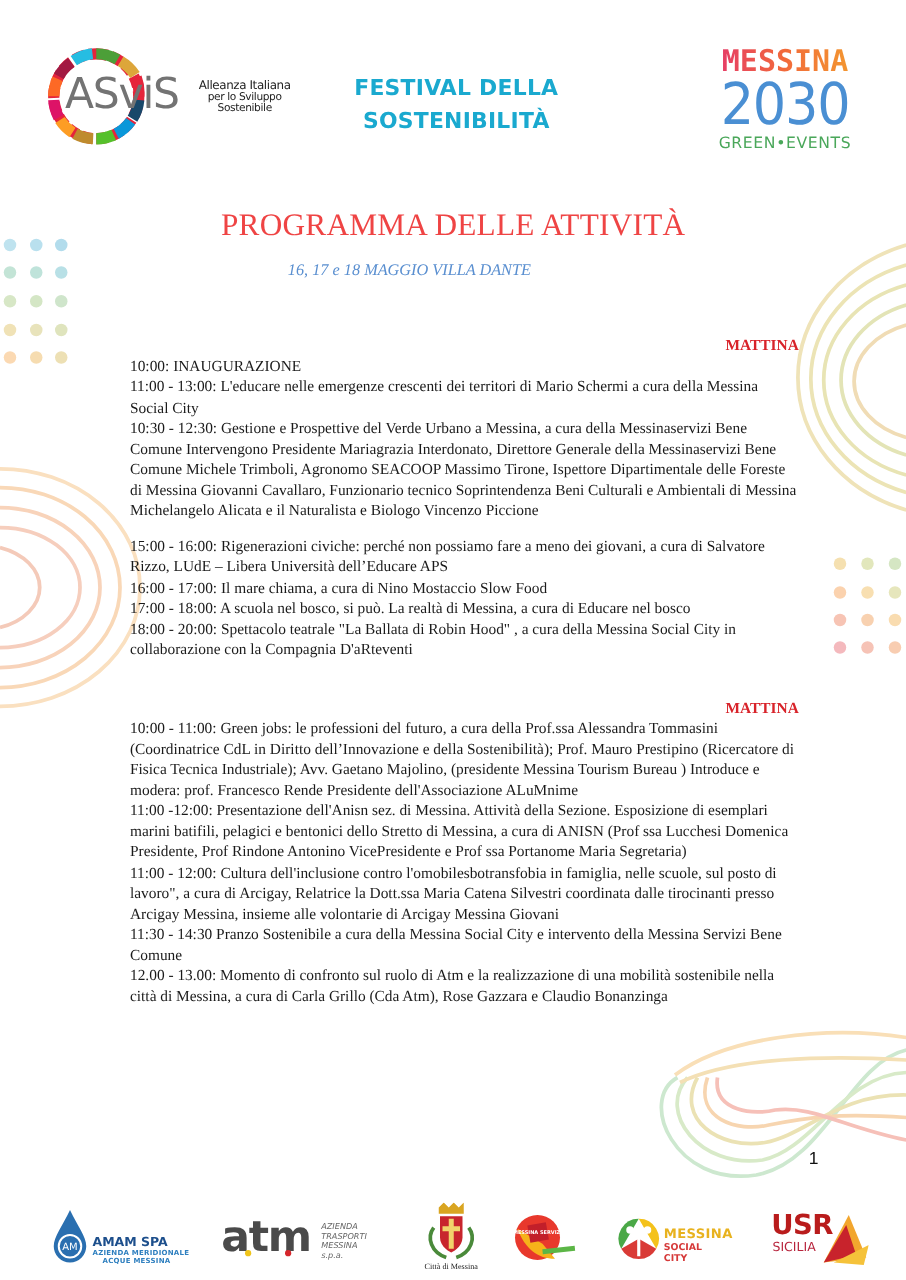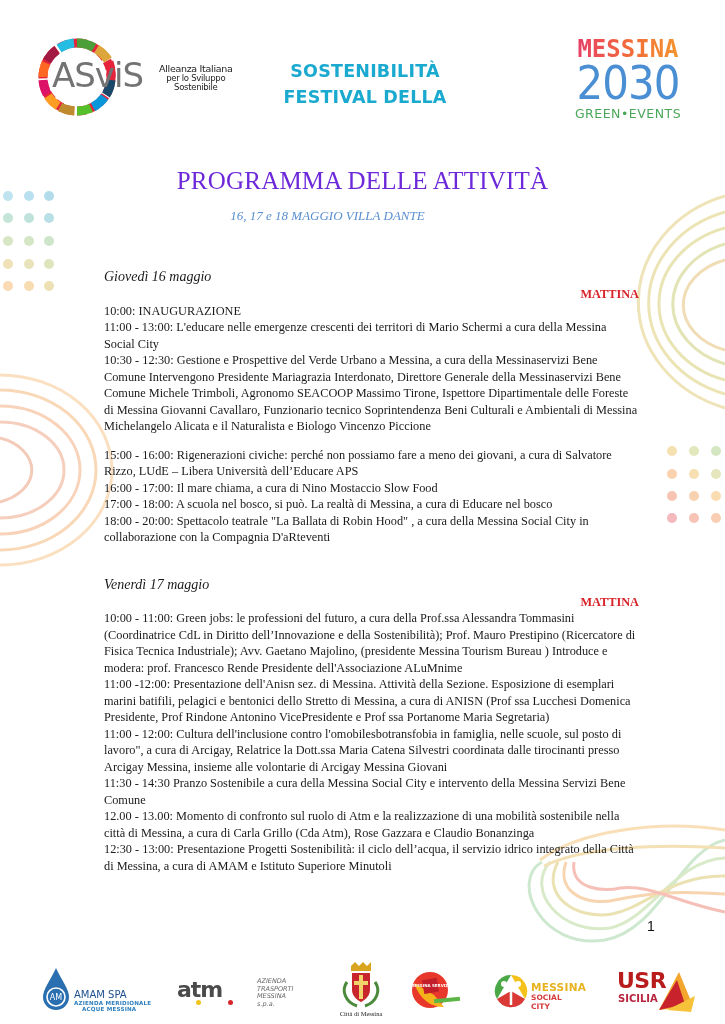--- a/index.html
+++ b/index.html
@@ -10,51 +10,51 @@
   .asvis-ring { position: absolute; left: 0; top: 0; width: 78px; height: 78px; }
   .asvis-word { position: absolute; left: 14px; top: 17px; font-family: "DejaVu Sans", sans-serif; font-size: 34px; letter-spacing: -1px; color: #737373; font-weight: 400; line-height: 40px; }
   .asvis-sub { position: absolute; left: 121px; top: 26px; font-family: "DejaVu Sans", sans-serif; font-size: 8.5px; line-height: 9.5px; color: #222; letter-spacing: -0.3px; text-align: center; }
   .asvis-sub div:first-child { font-size: 9.5px; }
   .festival { position: absolute; left: 280px; top: 58px; width: 170px; text-align: center; font-family: "DejaVu Sans", sans-serif; font-weight: bold; font-size: 17.5px; line-height: 26px; color: #1aa9cf; letter-spacing: 0.2px; }
   .m2030 { position: absolute; left: 572px; top: 36px; width: 112px; text-align: center; font-family: "DejaVu Sans Mono", "Liberation Mono", monospace; }
   .m2030 .messina { font-size: 24px; line-height: 26px; font-weight: bold; letter-spacing: 0px; background: linear-gradient(90deg,#e53a6a,#f26a3a,#f39a2f); -webkit-background-clip: text; background-clip: text; color: transparent; }
   .m2030 .year { font-family: "DejaVu Sans", sans-serif; font-size: 42px; line-height: 44px; color: #4a8fd3; letter-spacing: -1px; font-weight: 400; transform: scaleY(1.1); }
   .m2030 .green { font-family: "DejaVu Sans", sans-serif; font-size: 12.5px; color: #4aa75a; letter-spacing: 0.5px; line-height: 16px; }
   
-  .title { position: absolute; left: 0; width: 725px; top: 167px; text-align: center; font-size: 25px; color: #6d28d9; letter-spacing: 0.2px; }
+  .title { position: absolute; left: 0; width: 725px; top: 167px; text-align: center; font-size: 25px; color: #ef4444; letter-spacing: 0.2px; }
   .subtitle { position: absolute; left: 0; width: 655px; top: 208px; text-align: center; font-size: 13px; font-style: italic; color: #5a8fd0; }
   
   .content { position: absolute; left: 104px; top: 268px; width: 535px; font-size: 12.3px; line-height: 16.5px; }
   .day { font-style: italic; font-size: 14px; line-height: 18px; margin: 0; }
   .part { color: #d8232a; font-weight: bold; font-size: 12.3px; margin: 0; text-align: right; }
   .entry { margin: 0; }
   .entry b { font-weight: normal; }
   .gap1 { height: 12px; }
   .gap2 { height: 30px; }
   .pagenum { position: absolute; left: 647px; top: 918px; font-family: "Liberation Sans", sans-serif; font-size: 14px; color: #111; }
   
   .logo { position: absolute; }
   .amam { left: 42px; top: 967px; width: 130px; height: 45px; }
   .amam .drop { position: absolute; left: 0; top: 0; width: 28px; height: 44px; }
-  .amam .t1 { position: absolute; left: 32px; top: 22px; font-family: "DejaVu Sans", sans-serif; font-weight: normal; font-size: 10px; color: #1d4f8c; }
+  .amam .t1 { position: absolute; left: 32px; top: 22px; font-family: "DejaVu Sans", sans-serif; font-weight: bold; font-size: 10px; color: #1d4f8c; }
   .amam .t2 { position: absolute; left: 32px; top: 33px; font-family: "DejaVu Sans", sans-serif; font-weight: bold; font-size: 5.6px; line-height: 6px; color: #2e7fbf; letter-spacing: 0.2px; }
   .atm { left: 177px; top: 972px; width: 120px; height: 40px; }
-  .atm .w { position: absolute; left: 0; top: 0; font-family: "DejaVu Sans", sans-serif; font-weight: bold; font-size: 22px; color: #4a4a4a; letter-spacing: -1px; line-height: 36px; }
+  .atm .w { position: absolute; left: 0; top: 0; font-family: "DejaVu Sans", sans-serif; font-weight: bold; font-size: 34px; color: #4a4a4a; letter-spacing: -1px; line-height: 36px; }
   .atm .dot1 { position: absolute; left: 19px; top: 28px; width: 5px; height: 5px; border-radius: 50%; background: #f0c419; }
   .atm .dot2 { position: absolute; left: 51px; top: 28px; width: 5px; height: 5px; border-radius: 50%; background: #d6262b; }
   .atm .t { position: absolute; left: 80px; top: 6px; font-family: "DejaVu Sans", sans-serif; font-style: italic; font-size: 6.5px; line-height: 7.5px; color: #666; }
   .comune { left: 333px; top: 962px; width: 56px; height: 60px; }
   .comune .cap { position: absolute; left: 0; top: 48px; width: 56px; text-align: center; font-size: 6.5px; color: #222; }
   .msb { left: 410px; top: 969px; width: 52px; height: 42px; }
   .social { left: 493px; top: 971px; width: 90px; height: 40px; }
   .social .t1 { position: absolute; left: 38px; top: 10px; font-family: "DejaVu Sans", sans-serif; font-weight: bold; font-size: 10.5px; color: #e8b21e; letter-spacing: 0.3px; }
   .social .t2 { position: absolute; left: 38px; top: 22px; font-family: "DejaVu Sans", sans-serif; font-weight: bold; font-size: 7.5px; color: #d63a3a; }
   .usr { left: 615px; top: 966px; width: 80px; height: 48px; }
   .usr .t1 { position: absolute; left: 2px; top: 2px; font-family: "DejaVu Sans", sans-serif; font-weight: bold; font-size: 22px; color: #b91c1c; letter-spacing: -0.5px; }
-  .usr .t2 { position: absolute; left: 3px; top: 27px; font-family: "DejaVu Sans", sans-serif; font-weight: bold; font-size: 10px; color: #b8253d; }
+  .usr .t2 { position: absolute; left: 3px; top: 27px; font-family: "DejaVu Sans", sans-serif; font-weight: normal; font-size: 10px; color: #b8253d; }
 </style>
 </head>
 <body>
 
 <svg class="deco" style="left:0;top:185px" width="60" height="115">
   <g>
     <circle cx="8" cy="11" r="5" fill="#bfe3ef"></circle>
       <circle cx="29" cy="11" r="5" fill="#b9e0ee"></circle>
       <circle cx="49" cy="11" r="5" fill="#b2dcec"></circle>
     <circle cx="8" cy="33" r="5" fill="#c3e4d6"></circle>
@@ -142,58 +142,55 @@
   </svg>
   <div class="asvis-word">ASviS</div>
   <div class="asvis-sub">
     <div>Alleanza Italiana</div>
     <div>per lo Sviluppo</div>
     <div>Sostenibile</div>
   </div>
 </div>
 
 <div class="festival">
+  <div>FESTIVAL DELLA</div>
   <div>SOSTENIBILITÀ</div>
-  <div>FESTIVAL DELLA</div>
 </div>
 
 <div class="m2030">
   <div class="messina">MESSINA</div>
   <div class="year">2030</div>
   <div class="green">GREEN•EVENTS</div>
 </div>
 
 <div class="title">PROGRAMMA DELLE ATTIVITÀ</div>
 <div class="subtitle">16, 17 e 18 MAGGIO VILLA DANTE</div>
 
 <div class="content">
 
   <div>
-    <p class="day">Giovedì 16 maggio</p>
     <p class="part">MATTINA</p>
     <p class="entry"><b>10:00: INAUGURAZIONE</b><span></span></p>
     <p class="entry"><b>11:00 - 13:00:</b><span> L'educare nelle emergenze crescenti dei territori di Mario Schermi a cura della Messina Social City</span></p>
     <p class="entry"><b>10:30 - 12:30</b><span>: Gestione e Prospettive del Verde Urbano a Messina, a cura della Messinaservizi Bene Comune Intervengono Presidente Mariagrazia Interdonato, Direttore Generale della Messinaservizi Bene Comune Michele Trimboli, Agronomo SEACOOP Massimo Tirone, Ispettore Dipartimentale delle Foreste di Messina Giovanni Cavallaro, Funzionario tecnico Soprintendenza Beni Culturali e Ambientali di Messina Michelangelo Alicata e il Naturalista e Biologo Vincenzo Piccione</span></p>
     <div class="gap1"></div>
     <p class="entry"><b>15:00 - 16:00:</b><span> Rigenerazioni civiche: perché non possiamo fare a meno dei giovani, a cura di Salvatore Rizzo, LUdE – Libera Università dell’Educare APS</span></p>
     <p class="entry"><b>16:00 - 17:00:</b><span> Il mare chiama, a cura di Nino Mostaccio Slow Food</span></p>
     <p class="entry"><b>17:00 - 18:00:</b><span> A scuola nel bosco, si può. La realtà di Messina, a cura di Educare nel bosco</span></p>
     <p class="entry"><b>18:00 - 20:00:</b><span> Spettacolo teatrale "La Ballata di Robin Hood" , a cura della Messina Social City in collaborazione con la Compagnia D'aRteventi</span></p>
   </div>
   <div class="gap2"></div>
 
   <div>
-    <p class="day">Venerdì 17 maggio</p>
     <p class="part">MATTINA</p>
     <p class="entry"><b>10:00 - 11:00:</b><span> Green jobs: le professioni del futuro, a cura della Prof.ssa Alessandra Tommasini (Coordinatrice CdL in Diritto dell’Innovazione e della Sostenibilità); Prof. Mauro Prestipino (Ricercatore di Fisica Tecnica Industriale); Avv. Gaetano Majolino, (presidente Messina Tourism Bureau ) Introduce e modera: prof. Francesco Rende Presidente dell'Associazione ALuMnime</span></p>
     <p class="entry"><b>11:00 -12:00</b><span>: Presentazione dell'Anisn sez. di Messina. Attività della Sezione. Esposizione di esemplari marini batifili, pelagici e bentonici dello Stretto di Messina, a cura di ANISN (Prof ssa Lucchesi Domenica Presidente, Prof Rindone Antonino VicePresidente e Prof ssa Portanome Maria Segretaria)</span></p>
     <p class="entry"><b>11:00 - 12:00:</b><span>  Cultura dell'inclusione contro l'omobilesbotransfobia in famiglia, nelle scuole, sul posto di lavoro", a cura di Arcigay, Relatrice la Dott.ssa Maria Catena Silvestri coordinata dalle tirocinanti presso Arcigay Messina, insieme alle volontarie di Arcigay Messina Giovani</span></p>
     <p class="entry"><b>11:30 - 14:30</b><span> Pranzo Sostenibile a cura della Messina Social City e intervento della Messina Servizi Bene Comune</span></p>
     <p class="entry"><b>12.00 - 13.00</b><span>: Momento di confronto sul ruolo di Atm e la realizzazione di una mobilità sostenibile nella città di Messina, a cura di Carla Grillo (Cda Atm), Rose Gazzara e Claudio Bonanzinga</span></p>
-    <p class="entry"><b>12:30 - 13:00</b><span>: Presentazione Progetti Sostenibilità: il ciclo dell’acqua, il servizio idrico integrato della Città di Messina, a cura di AMAM e Istituto Superiore Minutoli</span></p>
   </div>
 </div>
 
 <div class="pagenum">1</div>
 
 <div class="logo amam">
   <svg class="drop" viewBox="0 0 28 44">
     <path d="M14 1 C 8 14, 1 22, 1 30 A13 13 0 0 0 27 30 C 27 22, 20 14, 14 1 Z" fill="#2a6fb0"></path>
     <circle cx="14" cy="30" r="9" fill="none" stroke="#fff" stroke-width="1.6"></circle>
     <text x="14" y="33" font-family="DejaVu Sans, sans-serif" font-size="8" fill="#fff" text-anchor="middle">AM</text>

